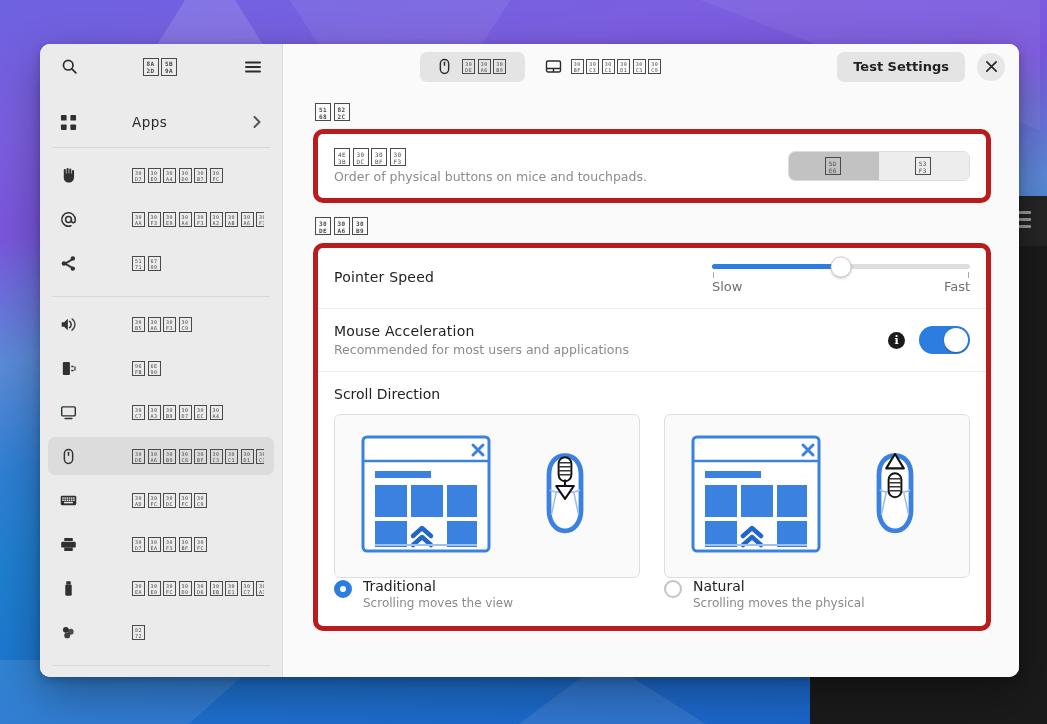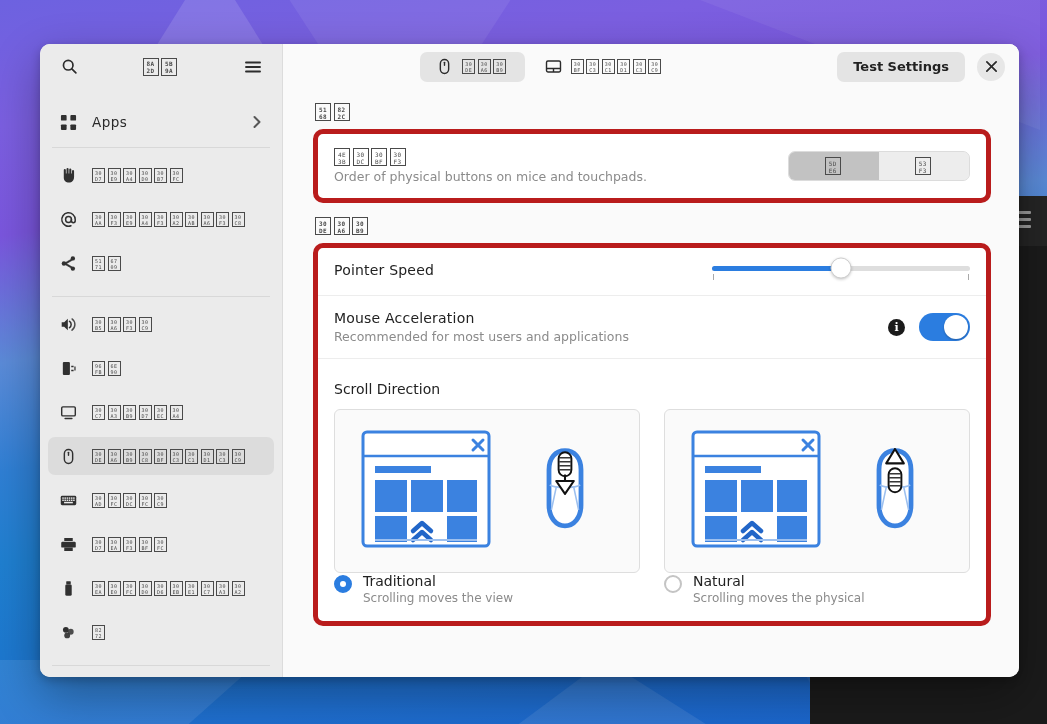--- a/index.html
+++ b/index.html
@@ -121,20 +121,21 @@
   .sb-item.selected { background: #dcdcdc; }
   .sb-ico {
     width: 20px; height: 20px; flex: 0 0 20px;
     display: flex; align-items: center; justify-content: center;
     color: #303030;
   }
   .sb-label {
     flex: 1; font-size: 13.5px; color: #2a2a2a;
     white-space: nowrap; overflow: hidden;
     letter-spacing: 0.5px;
+    margin-left: 40px;
   }
   .sb-chevron { color: #575757; display: flex; align-items: center; }
 
   
   .tofu {
     display: inline-block;
     width: 13px; height: 15px;
     border: 1px solid #4a4a4a;
     margin-right: 2.5px;
     vertical-align: -3px;
@@ -267,21 +268,21 @@
     width: 51px; height: 28px; border-radius: 14px;
     background: #2b7de0; position: relative; cursor: pointer;
   }
   .toggle .knob {
     position: absolute; top: 2px; left: 25px;
     width: 24px; height: 24px; border-radius: 50%;
     background: #fff; box-shadow: 0 1px 2px rgba(0,0,0,0.25);
   }
 
   
-  .scroll-block { padding: 22px 16px 16px; }
+  .scroll-block { padding: 14px 16px 16px; }
   .scroll-head { font-size: 14px; color: #222; margin-bottom: 12px; }
   .choices { display: flex; gap: 24px; }
   .choice { flex: 1; min-width: 0; }
   .illus {
     border: 1px solid #dedede; border-radius: 6px;
     background: #fafafa; height: 164px;
     display: flex; align-items: center; justify-content: center;
     gap: 26px; cursor: pointer;
   }
   .radio-row {
@@ -564,20 +565,24 @@
             <div class="row-title">Pointer Speed</div>
           </div>
           <div class="slider-wrap">
             <div class="slider-track">
               <div class="slider-fill" id="sl-fill" style="width: 50%;"></div>
               <div class="slider-thumb" id="sl-thumb" style="left: 50%;"></div>
             </div>
             <div class="slider-marks">
               <span class="tick"></span>
               <span class="tick"></span>
+            </div>
+            <div class="slider-labels">
+              <span>Slow</span>
+              <span>Fast</span>
             </div>
           </div>
         </div>
 
         <div class="row">
           <div class="row-texts">
             <div class="row-title">Mouse Acceleration</div>
             <div class="row-sub">Recommended for most users and applications</div>
           </div>
           <div class="info-ico">i</div>

